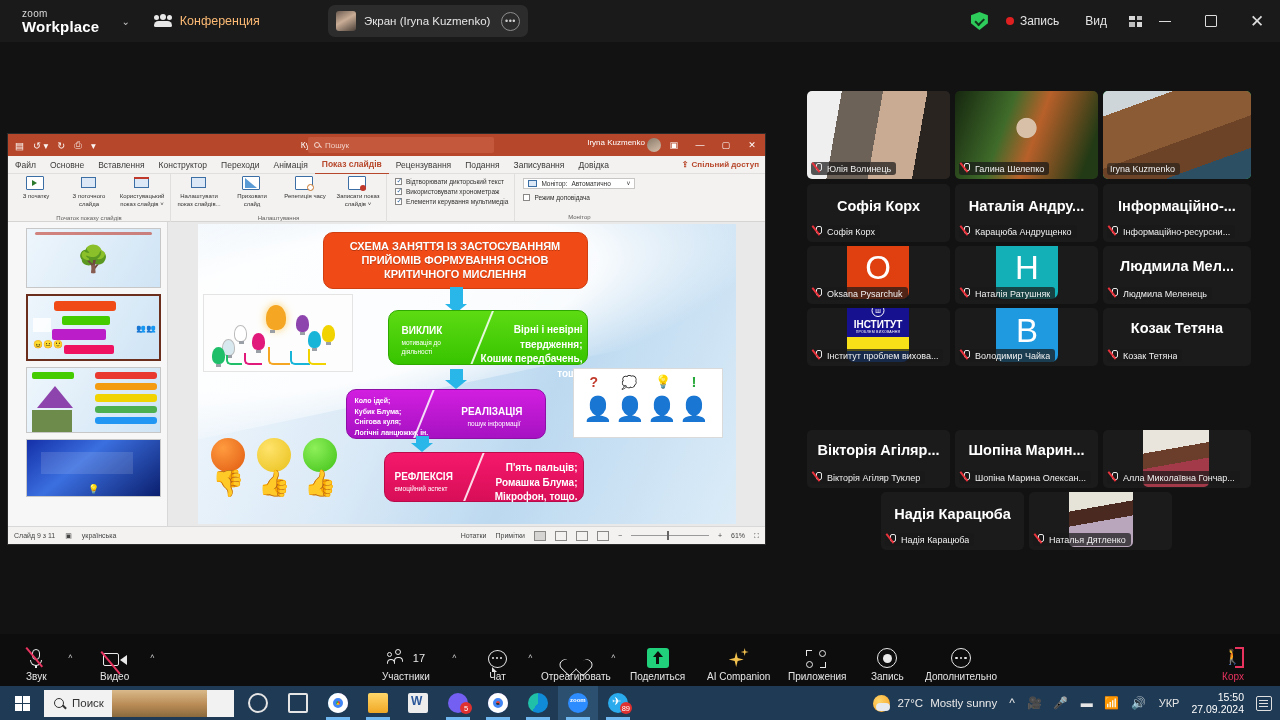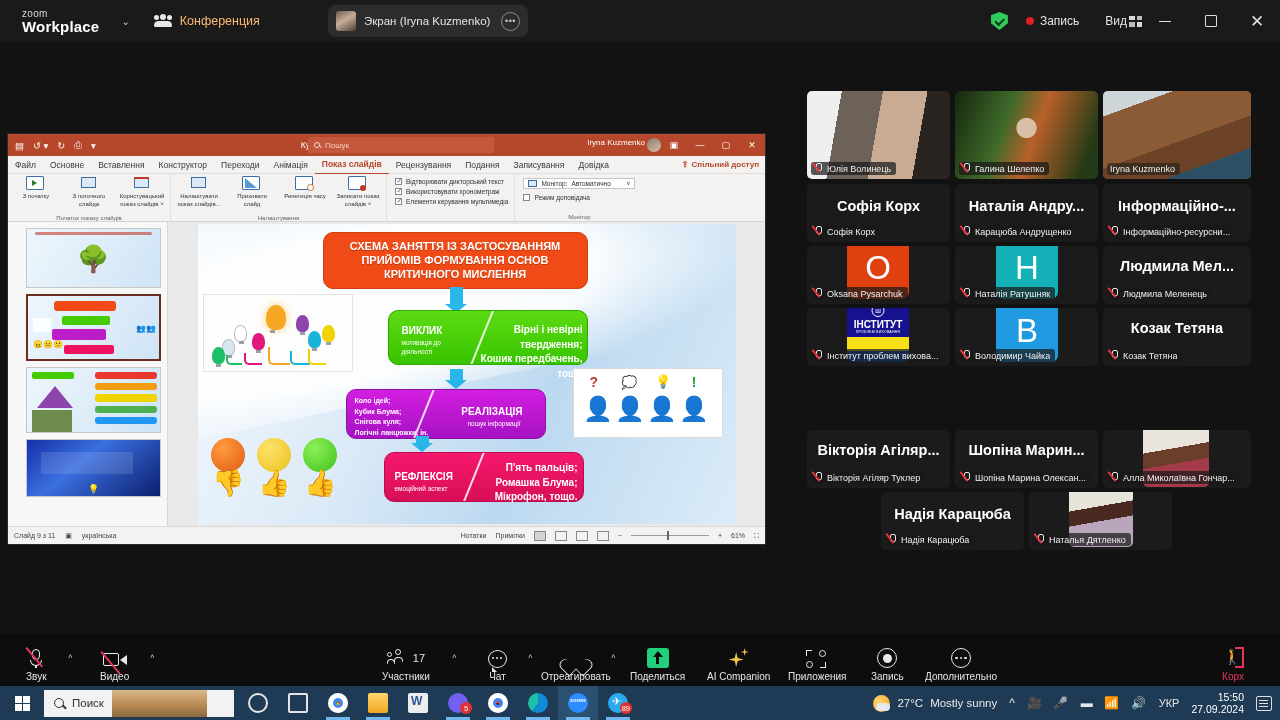--- a/index.html
+++ b/index.html
@@ -51,21 +51,21 @@
     clip-path: polygon(50% 0, 100% 18%, 100% 62%, 50% 100%, 0 62%, 0 18%);
     position: relative;
   }
   .shield::after {
     content: ""; position: absolute; left: 4px; top: 6px; width: 7px; height: 3.5px;
     border-left: 2px solid #12351d; border-bottom: 2px solid #12351d; transform: rotate(-45deg);
   }
   .rec-grp { display: flex; align-items: center; gap: 6px; margin-left: 18px; }
   .rec-dot { width: 8px; height: 8px; border-radius: 50%; background: #e02020; }
   .rec-grp .lbl { color: #e4e4e4; font-size: 12px; }
-  .view-grp { display: flex; align-items: center; gap: 2px; margin-left: 26px; }
+  .view-grp { display: flex; align-items: center; gap: 22px; margin-left: 26px; }
   .view-grp .lbl { color: #e4e4e4; font-size: 12px; }
   .view-ic { width: 13px; height: 11px; display: grid; grid-template-columns: 6px 5px; gap: 2px; }
   .view-ic span { background: #d8d8d8; }
   .view-ic span:nth-child(2), .view-ic span:nth-child(3) { background:#bdbdbd; }
   .wbtn { width: 46px; height: 42px; display: flex; align-items: center; justify-content: center; color: #dcdcdc; font-size: 13px; }
   .wbtn.min::before { content: ""; width: 12px; height: 1px; background: #dcdcdc; }
   .wbtn.max::before { content: ""; width: 10px; height: 10px; border: 1px solid #dcdcdc; border-radius: 1px; }
   .wbtn.cls { font-size: 17px; font-weight: 300; }
 
   

